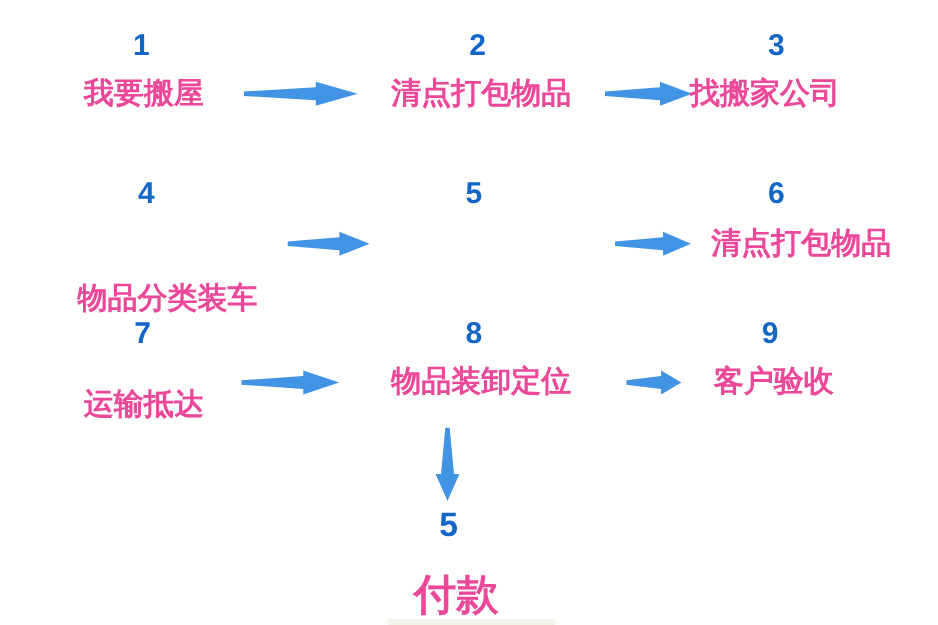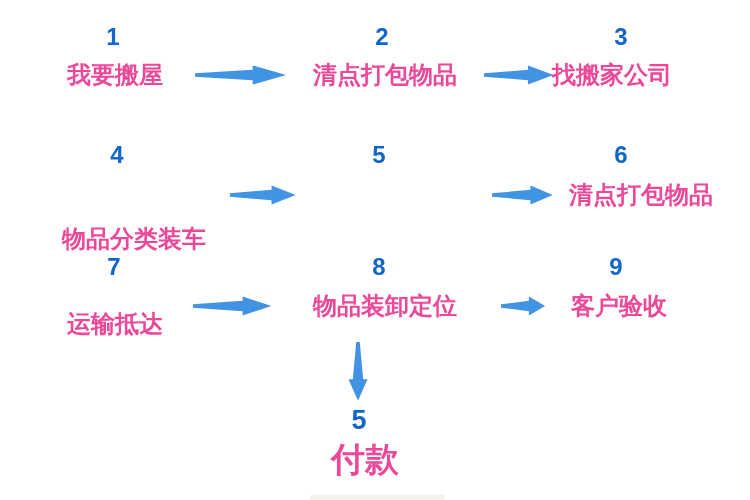--- a/index.html
+++ b/index.html
@@ -99,17 +99,17 @@
   </svg>
 
   <div class="step-number" style="left:616px; top:267px;">9</div>
   <div class="step-label" style="left:619px; top:306px;">客户验收</div>
 
   <svg class="arrow" style="left:345px; top:342px;" width="26" height="60" viewBox="0 0 30 100" preserveAspectRatio="none">
     <polygon points="13,0 9,62 4,62 15,98 26,62 21,62 17,0" fill="#4193E3"></polygon>
   </svg>
 
   <div class="step-number big" style="left:359px; top:420px;">5</div>
-  <div class="step-label big" style="left:365px; top:459px;">付款</div>
+  <div class="step-label big" style="left:365px; top:476px;">付款</div>
 
   <div class="cutoff" style="left:310px; top:495px; width:135px; height:5px;"></div>
 
 </div>
 
 </body></html>

